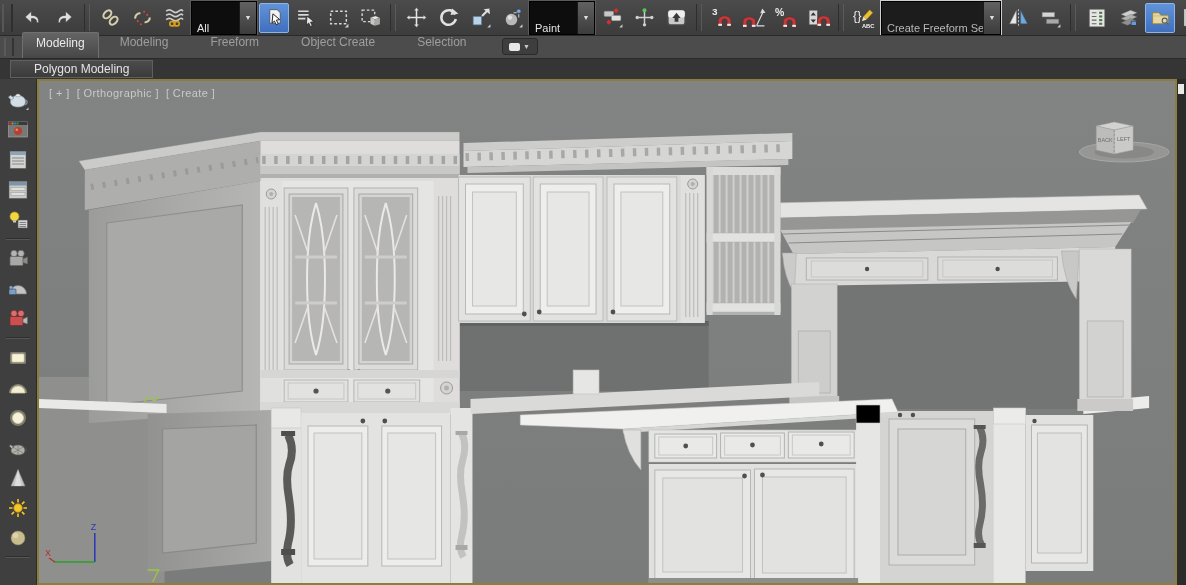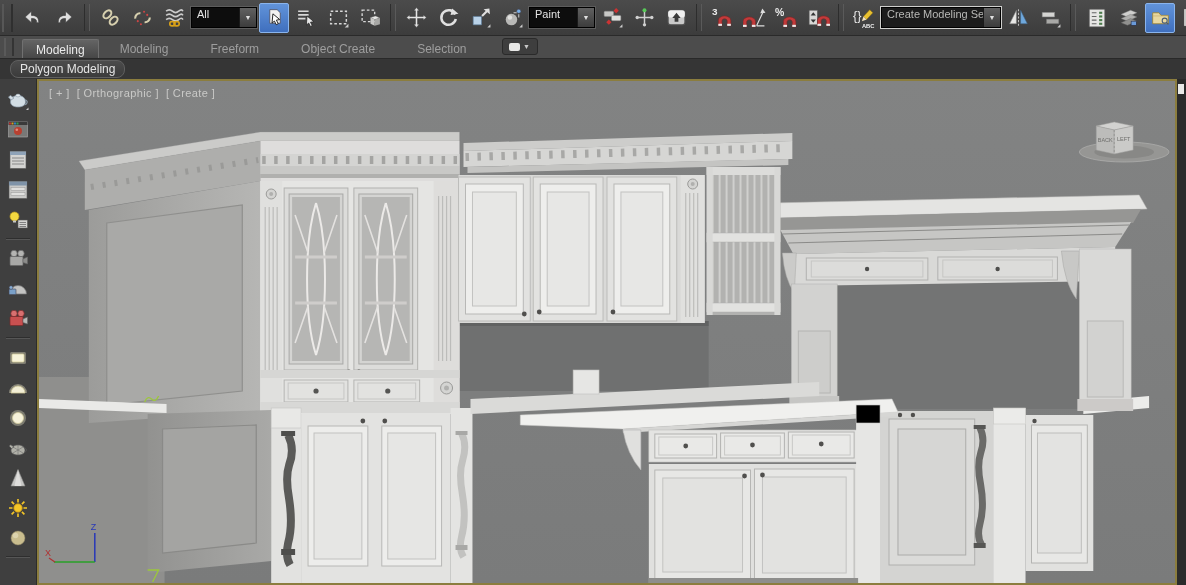--- a/index.html
+++ b/index.html
@@ -6,40 +6,40 @@
   body{width:1186px;height:585px;overflow:hidden;background:#3a3a3a;
        font-family:"Liberation Sans",sans-serif;-webkit-font-smoothing:antialiased}
   
   .mtb{height:36px;background:linear-gradient(#4b4b4b,#3c3c3c);border-bottom:1px solid #2a2a2a;
        display:flex;align-items:center;gap:2px;padding:0 2px;box-sizing:border-box;overflow:hidden}
   .grip{width:7px;height:28px;border-left:2px solid #575757;border-right:2px solid #2f2f2f;margin-right:2px;flex:none}
   .tb{width:30px;height:30px;display:flex;align-items:center;justify-content:center;flex:none;border-radius:2px;position:relative}
   .tb svg{width:23px;height:23px;display:block}
   .tb.blue{background:linear-gradient(#6193d9,#3f6fbe);border:1px solid #8ab4ec;box-sizing:border-box}
   .sep{width:4px;height:27px;border-left:1px solid #2d2d2d;border-right:1px solid #5a5a5a;margin:0 3px;flex:none}
-  .dd{height:21px;background:#0d0d0d;border:1px solid #000;outline:1px solid #5c5c5c;display:flex;align-items:flex-start;
+  .dd{height:34px;background:#0d0d0d;border:1px solid #000;outline:1px solid #5c5c5c;display:flex;align-items:flex-end;
       color:#e4e4e4;font-size:11px;flex:none;box-sizing:border-box}
   .dd .val{padding:0 5px;white-space:nowrap;overflow:hidden;flex:1}
   .dd .arw{width:16px;align-self:stretch;background:linear-gradient(#616161,#3c3c3c);border-left:1px solid #1a1a1a;
       display:flex;align-items:center;justify-content:center;color:#e0e0e0;font-size:7px}
   .dd.lite{background:#1c1c1c;outline:1px solid #cfcfcd;color:#b8b8b6}
   
   .tabs{height:22px;background:#4c4c4c;display:flex;align-items:flex-end;padding-left:4px;box-sizing:border-box}
   .rgrip{width:6px;height:18px;border-left:2px solid #5a5a5a;border-right:2px solid #343434;margin:0 8px 2px 0}
-  .tab{padding:0 21px;font-size:12px;color:#9e9e9e;height:19px;line-height:20px;flex:none}
+  .tab{padding:0 21px;font-size:12px;color:#9e9e9e;height:26px;line-height:20px;flex:none}
   .tab.active{background:linear-gradient(#646464,#474747);border:1px solid #707070;border-bottom:none;
       color:#eaeaea;border-radius:2px 2px 0 0;padding:0 13px;box-sizing:border-box}
   .minrib{margin-left:14px;margin-bottom:3px;width:34px;height:15px;background:#3e3e3e;border:1px solid #2a2a2a;
       border-radius:3px;display:flex;align-items:center;justify-content:center;gap:3px}
   .minrib .pane{width:11px;height:8px;background:#e8e8e6;border-radius:2px}
   .minrib .car{color:#c8c8c8;font-size:7px}
   .prow{height:21px;background:#353535;border-top:1px solid #292929;display:flex;align-items:center;
       padding-left:10px;box-sizing:border-box}
   .chip{background:linear-gradient(#4c4c4c,#3b3b3b);border:1px solid #5f5f5f;color:#e4e4e4;font-size:12px;
-      padding:1px 9px;border-radius:8px}
+      padding:1px 23px;border-radius:0}
   
   .work{display:flex;height:506px}
   .ltb{width:37px;background:#3f3f3f;border-right:1px solid #2b2b2b;box-sizing:border-box;
       display:flex;flex-direction:column;align-items:center;padding-top:7px;gap:3px;flex:none}
   .sb{width:28px;height:27px;display:flex;align-items:center;justify-content:center;flex:none}
   .sb svg{width:24px;height:24px;display:block}
   .lsep{width:24px;height:0;border-top:1px solid #2e2e2e;border-bottom:1px solid #565656;margin:2px 0;flex:none}
   .vp{flex:1;position:relative;border:2px solid #8b7d3e;background:#7e7f7f;overflow:hidden}
   .scene{position:absolute;left:0;top:0;width:100%;height:100%}
   .vplabel{position:absolute;left:10px;top:6px;z-index:4;display:flex;gap:7px;
@@ -266,21 +266,21 @@
     <div class="tb">
         <svg viewBox="0 0 22 22">
           <text x="0" y="13" font-size="12" fill="#e8e8e8" font-family="Liberation Sans,sans-serif">{}</text>
           <polygon points="10,10 16,3.5 19,6.5 13,13" fill="#e8c030" stroke="#8a6a10" stroke-width=".5"></polygon>
           <polygon points="10,10 13,13 8.5,14.5" fill="#f0e0c0"></polygon>
           <text x="8.5" y="21" font-size="5.5" fill="#f2f2f2" font-weight="bold" font-family="Liberation Sans,sans-serif">ABC</text>
         </svg>
       </div>
 
     <div class="dd lite" style="width:120px">
-      <span class="val">Create Modeling Se</span>
+      <span class="val">Create Freeform Se</span>
       <span class="arw">▼</span>
     </div>
 
     <div class="tb">
         <svg viewBox="0 0 22 22">
           <polygon points="9,4 9,17 2.5,17" fill="#e8e8e6" stroke="#777" stroke-width=".5"></polygon>
           <polygon points="13,4 13,17 19.5,17" fill="#6fa8dc" stroke="#3a5a7a" stroke-width=".5"></polygon>
           <path d="M11 3v16" stroke="#bbb" stroke-width="1" stroke-dasharray="2 1.5"></path>
         </svg>
       </div>

